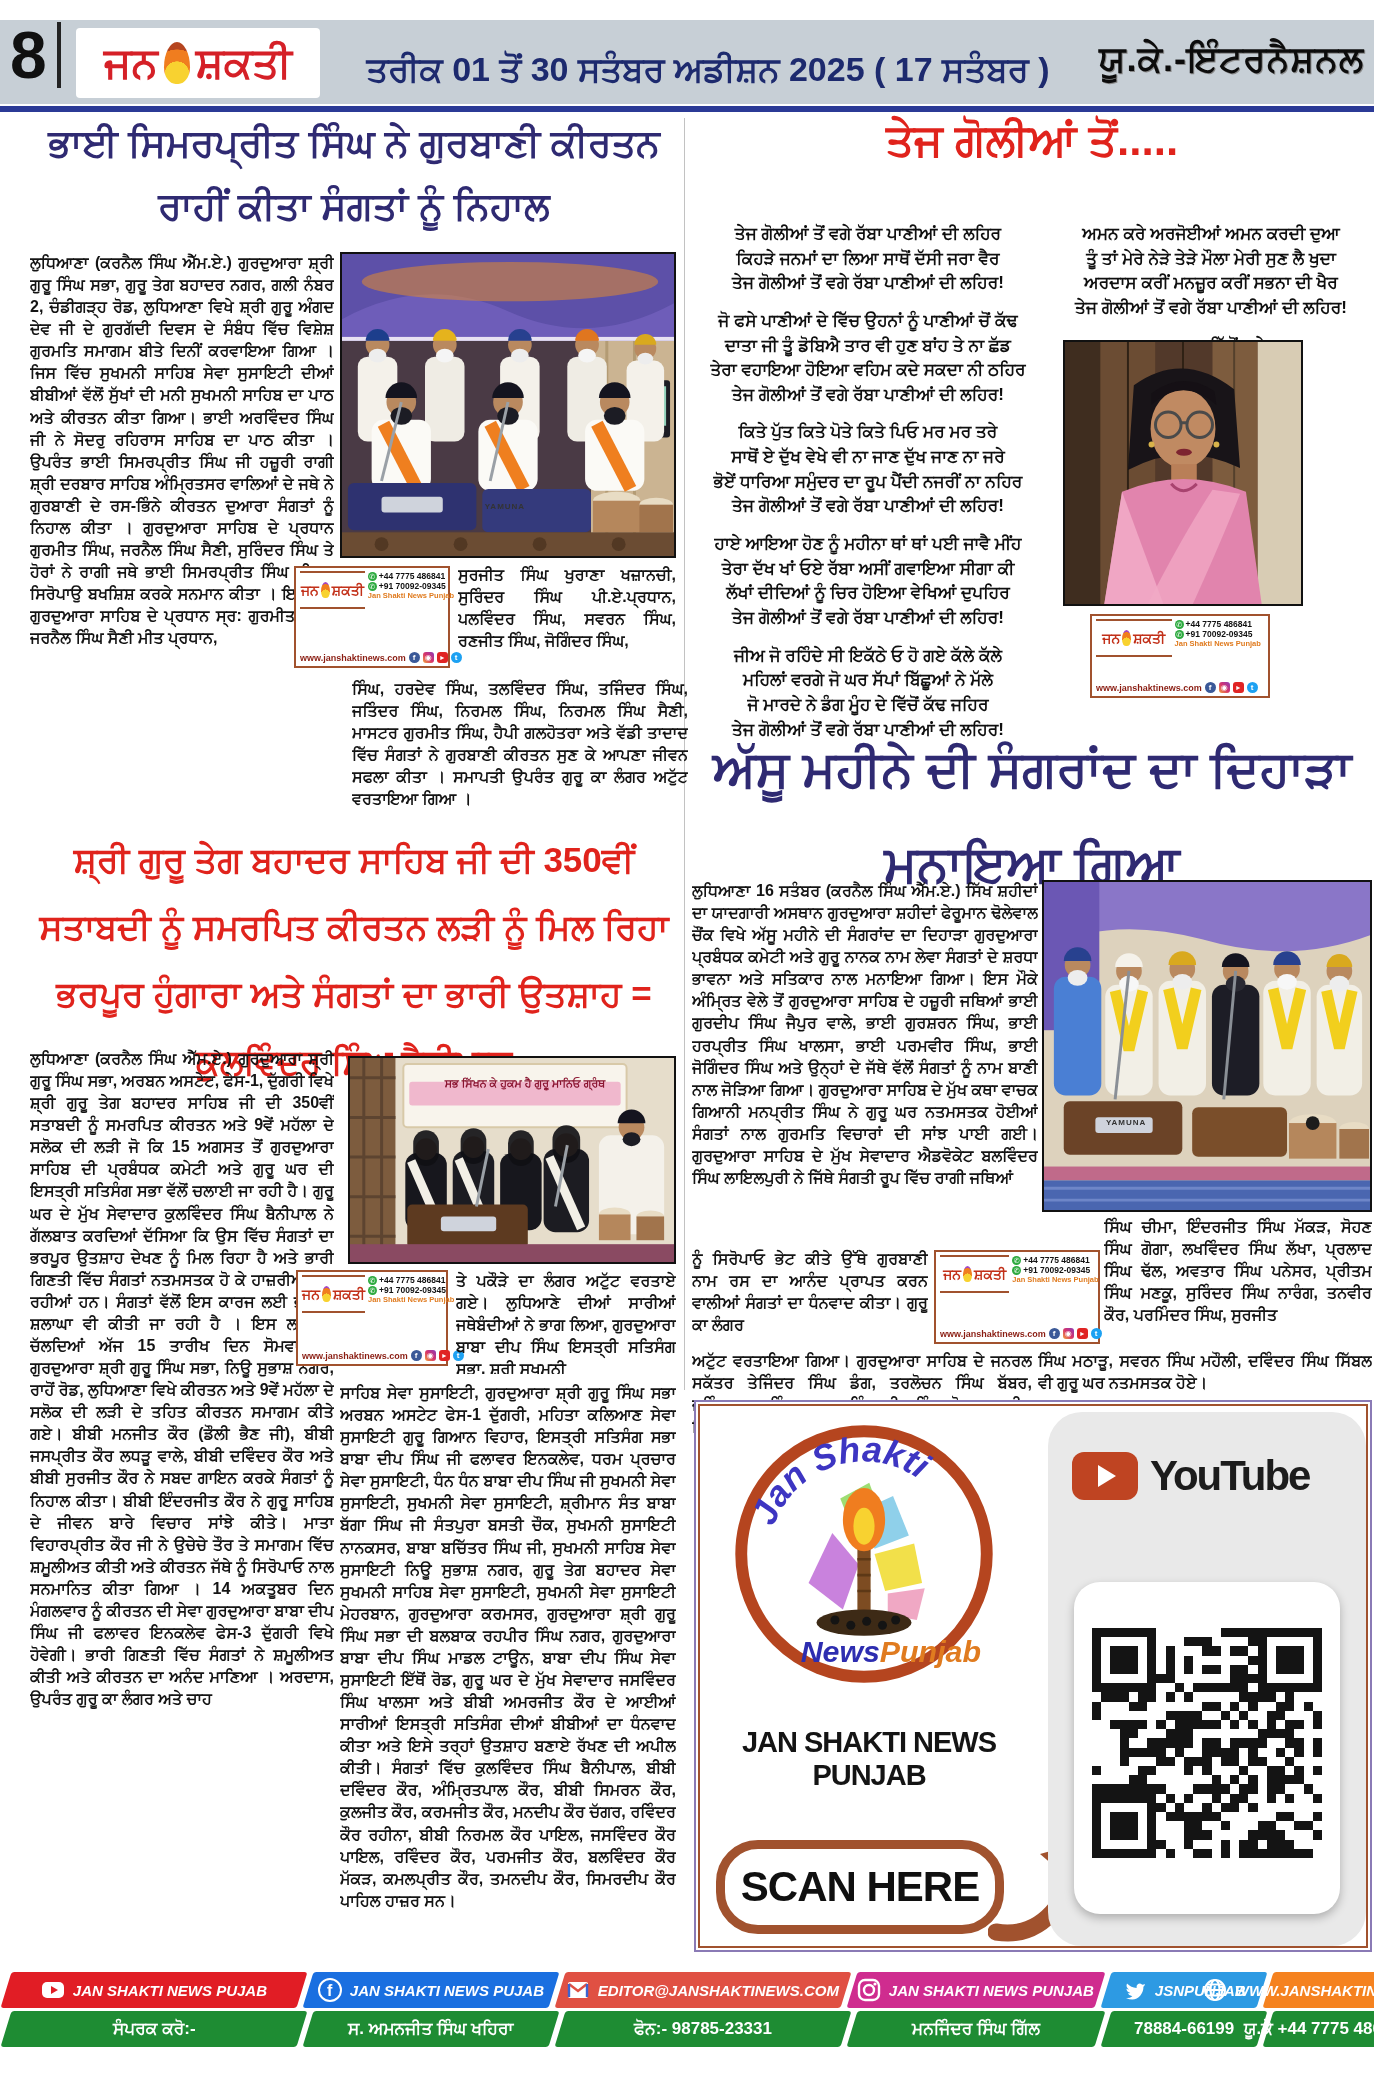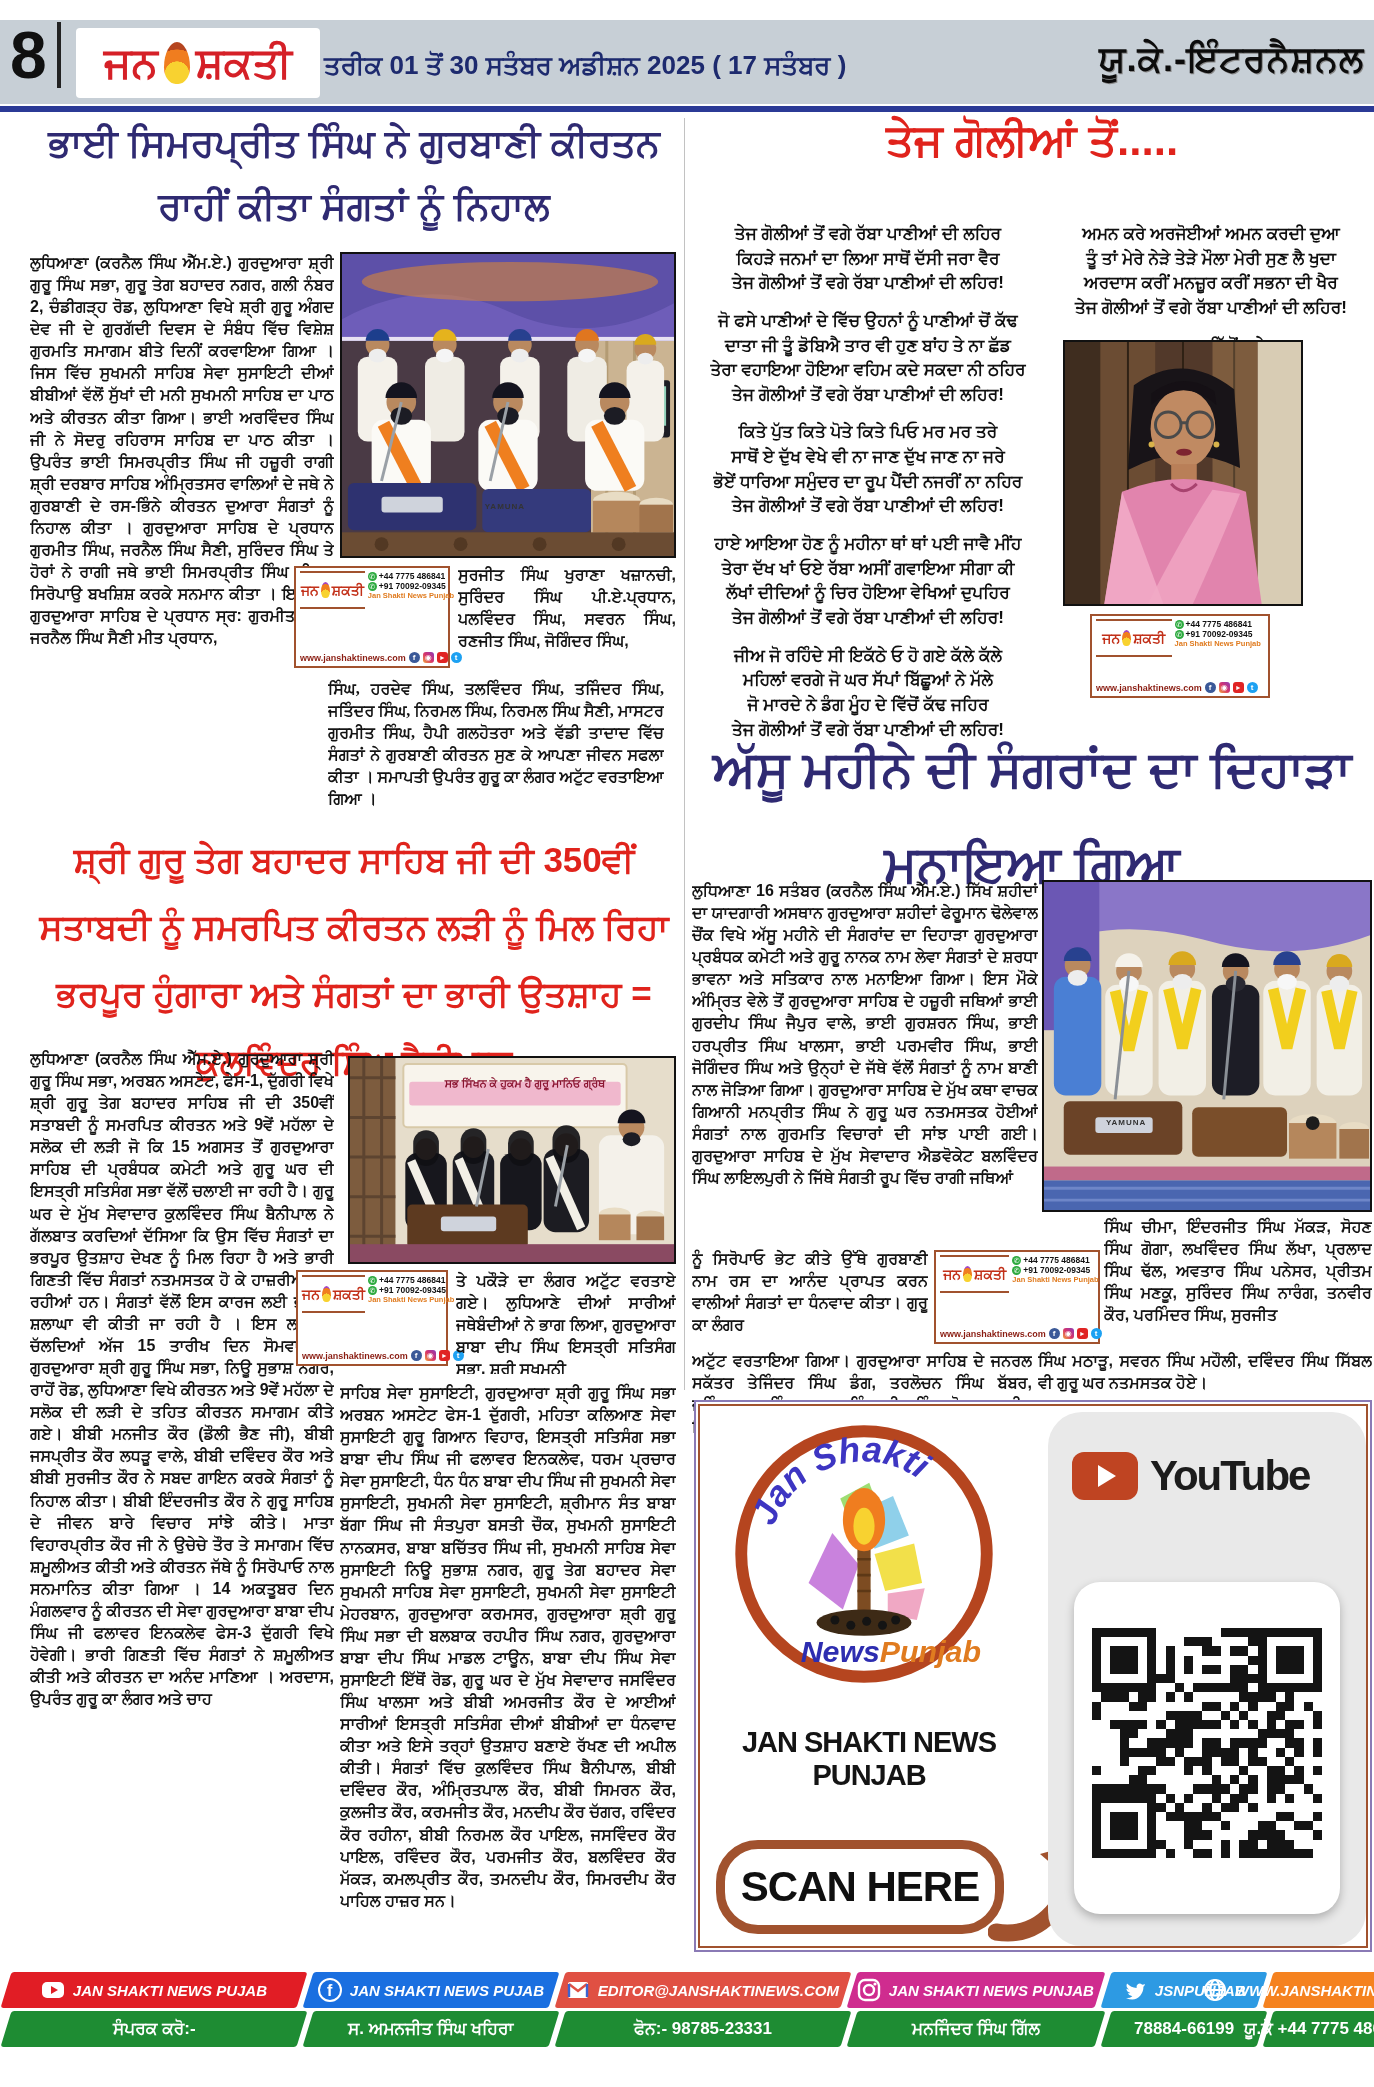--- a/index.html
+++ b/index.html
@@ -10,40 +10,40 @@
 
   
   .header-band{left:0;top:20px;width:1374px;height:84px;background:#c7cfd6;}
   .pg-num{left:10px;top:22px;font-size:66px;font-weight:900;color:#101010;line-height:1;
           border-right:4px solid #222;padding-right:10px;}
   .logo-box{left:76px;top:28px;width:244px;height:70px;background:#fff;border-radius:4px;
             display:flex;align-items:center;justify-content:center;gap:6px;}
   .logo-word{font-size:42px;font-weight:900;color:#d52027;line-height:1;}
   .logo-flame{width:26px;height:42px;background:radial-gradient(circle at 50% 75%,#f8d230 0 35%,#f07d1f 36% 70%,#b5451f 71% 100%);
               border-radius:50% 50% 45% 45%/60% 60% 40% 40%;}
-  .edition{left:324px;top:50px;width:700px;font-size:26px;font-weight:800;color:#1d2a6e;}
+  .edition{left:358px;top:50px;width:700px;text-align:center;font-size:34px;font-weight:800;color:#1d2a6e;}
   .region{right:10px;top:38px;font-size:36px;font-weight:900;color:#0c0c0c;letter-spacing:1px;
           text-shadow:1px 1px 0 #888;}
   .blue-rule{left:0;top:106px;width:1374px;height:6px;background:#2b3a96;}
   .vdiv{left:684px;top:118px;width:1px;height:1272px;background:#c2c2c2;}
 
   
   .headline{text-align:center;font-weight:800;}
   .h-navy{color:#2f2a72;}
   .h-red{color:#e0231c;}
   .h1{left:30px;top:112px;width:648px;font-size:38px;line-height:1.66;}
   .h2{left:30px;top:826px;width:648px;font-size:35px;line-height:1.92;}
   .h3{left:692px;top:722px;width:680px;font-size:50px;line-height:1.9;}
   .poem-title{left:692px;top:114px;width:680px;font-size:44px;line-height:1.2;}
 
   .body-txt{font-size:16px;line-height:1.38;font-weight:600;color:#141414;
             text-align:justify;overflow:hidden;}
   .a1c1{left:30px;top:252px;width:304px;height:572px;}
   .a1c2a{left:458px;top:564px;width:218px;height:110px;}
-  .a1c2b{left:328px;top:678px;width:336px;height:146px;font-family:Liberation Serif, serif;}
+  .a1c2b{left:352px;top:678px;width:336px;height:146px;}
   .a2c1{left:30px;top:1048px;width:304px;height:906px;}
   .a2c2a{left:456px;top:1270px;width:220px;height:104px;}
   .a2c2b{left:340px;top:1382px;width:336px;height:572px;}
   .a3c1{left:692px;top:880px;width:346px;height:366px;}
   .a3c1b{left:692px;top:1248px;width:236px;height:98px;}
   .a3c1c{left:692px;top:1350px;width:340px;height:88px;}
   .a3c2{left:1104px;top:1216px;width:268px;height:130px;}
   .a3c2b{left:1038px;top:1350px;width:334px;height:58px;}
 
   

